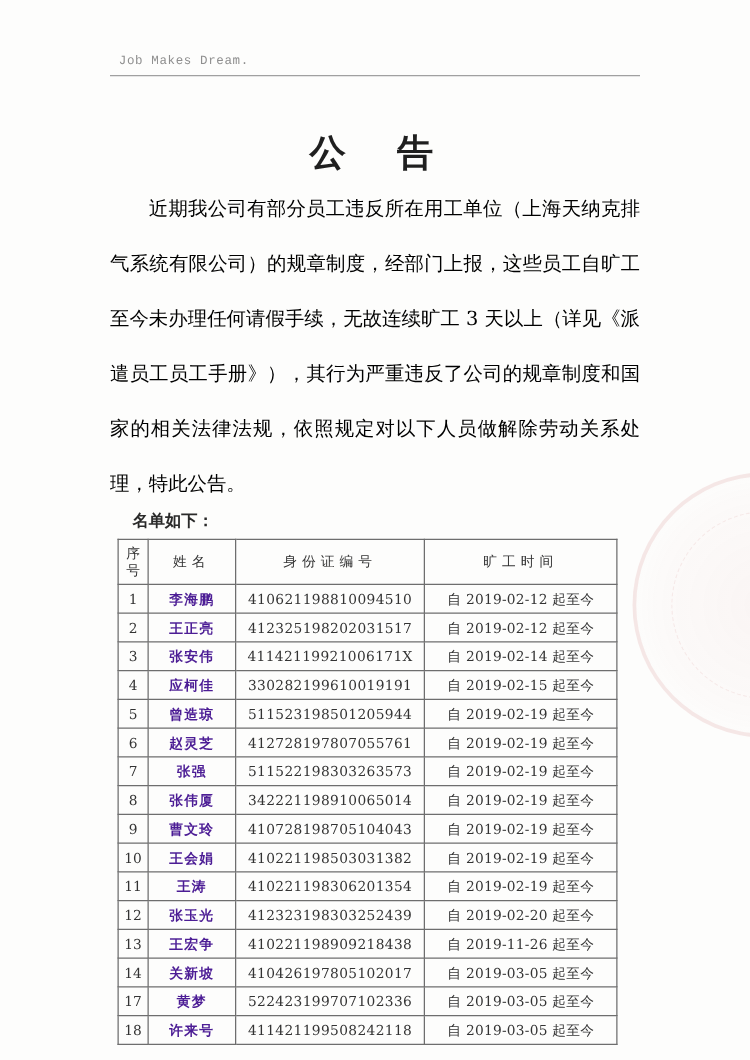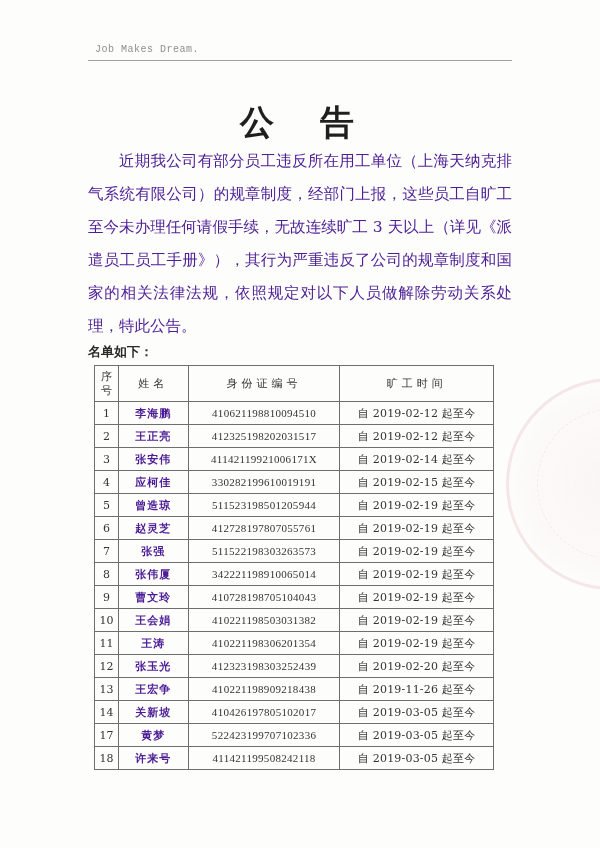--- a/index.html
+++ b/index.html
@@ -23,42 +23,43 @@
     font-size: 10px;
     color: #8f8f8f;
     letter-spacing: 0.5px;
   }
   .header-row .slogan { padding-left: 7px; }
   .rule { margin-top: 5px; border-bottom: 1.6px solid #a0a0a0; }
 
   .doc-title {
     margin-top: 44px;
     text-align: center;
-    font-size: 34px;
+    font-size: 29px;
     font-weight: bold;
     letter-spacing: 6px;
     color: #1f1f1f;
     line-height: 34px;
   }
 
   .body-text {
     margin-top: 6px;
     font-size: 15.5px;
-    line-height: 33px;
+    line-height: 44px;
     text-align: justify;
     text-indent: 2em;
-    color: #4c1d95;
+    color: #000000;
   }
 
   .list-intro {
     margin-top: 1px;
     font-size: 13px;
     font-weight: bold;
     line-height: 16px;
     color: #2a2a2a;
+    margin-left: 18px;
   }
 
   table.roster {
     margin-top: 5px;
     margin-left: 6px;
     width: 400px;
     border-collapse: collapse;
     table-layout: fixed;
     font-size: 11px;
     color: #333;
@@ -71,21 +72,21 @@
     overflow: hidden;
   }
   table.roster thead th { height: 36px; font-weight: 500; line-height: 1.25; }
   table.roster tbody td { height: 23px; }
   col.c-no   { width: 6%; }
   col.c-name { width: 17.5%; }
   col.c-id   { width: 38%; }
   col.c-date { width: 38.5%; }
   th.h-spaced { letter-spacing: 4px; padding-left: 6px; }
   td.col-name { font-weight: 600; letter-spacing: 1px; color: #4c1d95; }
-  td.col-id   { letter-spacing: 0.3px; font-family: Liberation Serif, serif; }
+  td.col-id   { letter-spacing: 0.3px; }
   td.col-date { letter-spacing: 0.2px; }
 
   .seal {
     position: absolute;
     right: -118px;
     top: 378px;
     width: 212px;
     height: 212px;
     border-radius: 50%;
     border: 3px solid rgba(196, 96, 96, 0.14);

